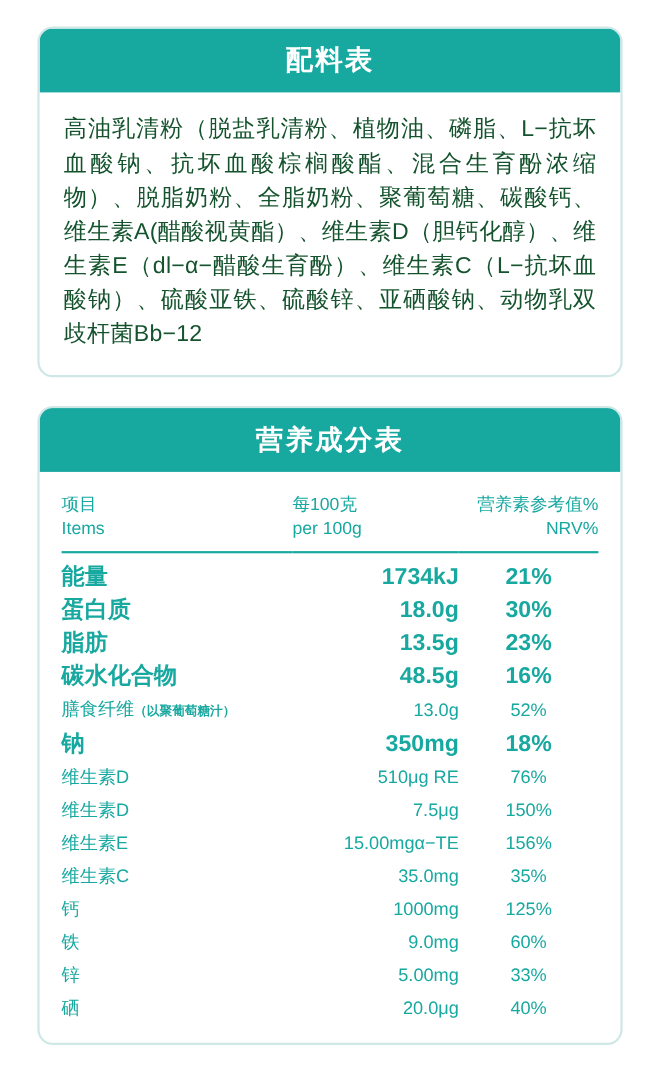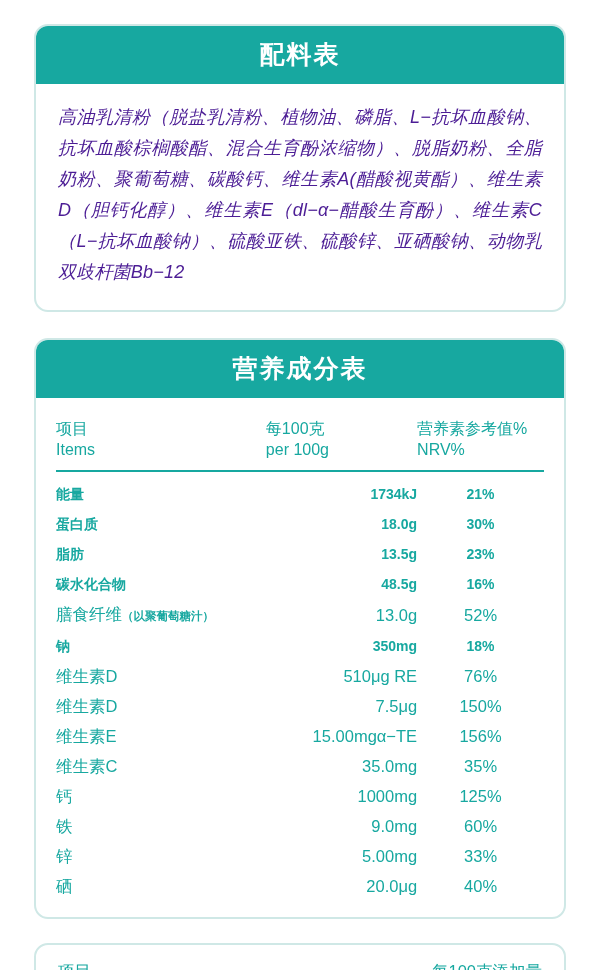--- a/index.html
+++ b/index.html
@@ -43,26 +43,25 @@
   }
 
   
   #ingredients-card {
     margin-bottom: 26px;
   }
   .ingredients-body {
     padding: 18px 22px 22px 22px;
   }
   .ingredients-text {
-    color: #4c1d95;
-    font-size: 18px;
+    color: #14532d;
+    font-size: 21px;
     line-height: 31px;
     text-align: justify;
     letter-spacing: 0.2px;
-    font-style: italic;
   }
 
   
   #nutrition-card {
     margin-bottom: 24px;
   }
   .nutrition-body {
     padding: 14px 20px 16px 20px;
   }
 
@@ -77,34 +76,34 @@
     padding: 6px 0 10px 0;
   }
   .th-stack {
     display: flex;
     flex-direction: column;
     line-height: 21px;
     font-size: 16px;
   }
   .th-items { text-align: left; }
   .th-per   { text-align: left; }
-  .th-nrv   { text-align: left; }
+  .th-nrv   { text-align: right; }
 
   .head-row { border-bottom: 2px solid #17a8a0; }
 
   table.nutrition td {
     padding: 3px 0;
     font-size: 16.5px;
     line-height: 24px;
   }
   td.c-name  { text-align: left; width: 43%; }
   td.c-value { text-align: right; width: 31%; }
   td.c-nrv   { text-align: center; width: 26%; }
 
-  tr.bold td { font-weight: bold; font-size: 14px; }
+  tr.bold td { font-weight: bold; font-size: 21px; }
 
   .sub-note {
     font-size: 11.5px;
     font-weight: bold;
   }
 
   .spacer-row td { height: 8px; padding: 0; }
 
   
   #probiotic-card .prob-top {

